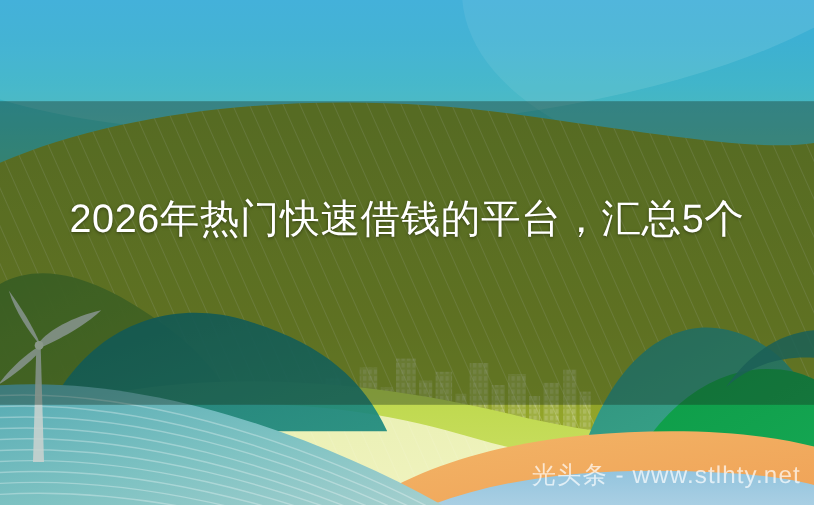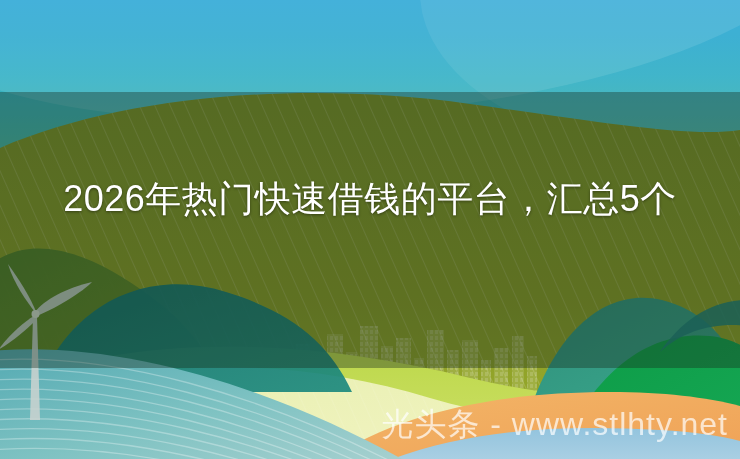--- a/index.html
+++ b/index.html
@@ -61,21 +61,21 @@
   }
 
   
   #landscape { top: 0; }
 
   
   #watermark {
     position: absolute;
     right: 12px;
     bottom: 12px;
-    font-size: 32px;
+    font-size: 22px;
     letter-spacing: 1px;
     color: rgba(255,255,255,0.70);
     white-space: nowrap;
     font-family: "Liberation Sans", "DejaVu Sans", sans-serif;
   }
 
   
   #shade {
     position: absolute;
     left: 0;

